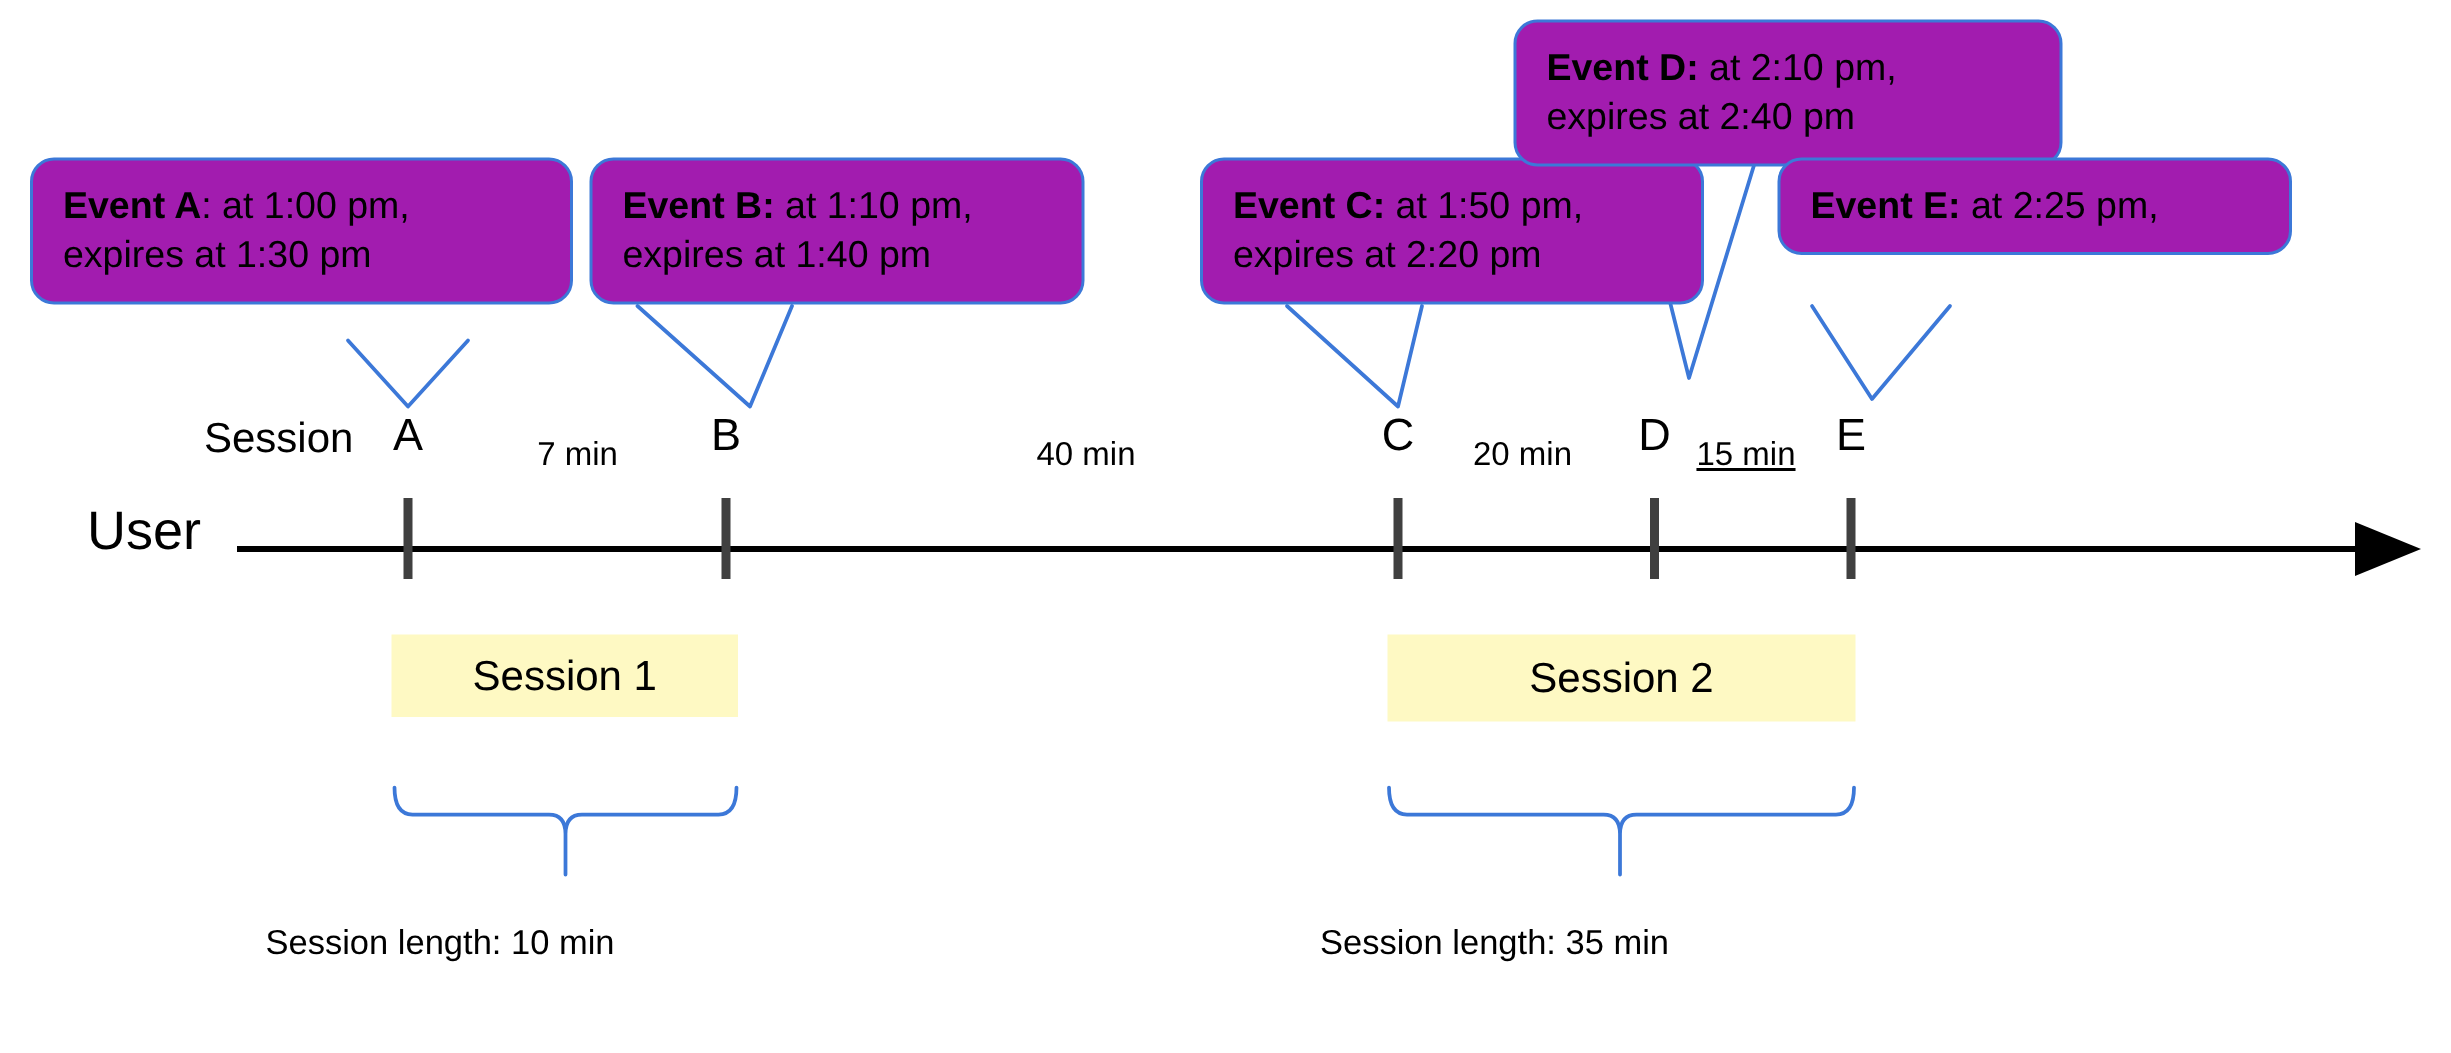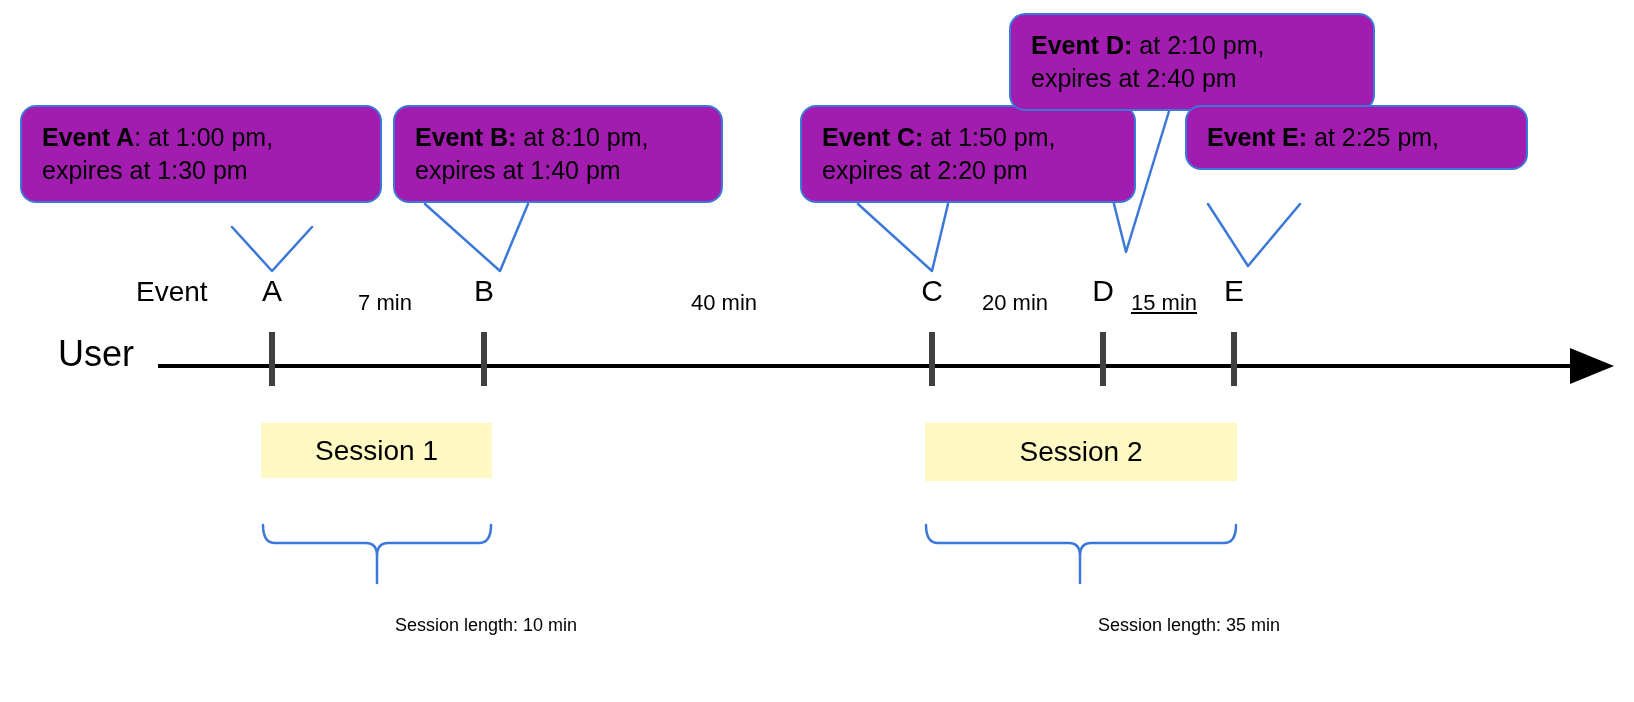--- a/index.html
+++ b/index.html
@@ -74,23 +74,23 @@
     background: #fef9c3;
     color: #000000;
     font-size: 28px;
     display: flex;
     align-items: center;
     justify-content: center;
     z-index: 2;
   }
   .session-length {
     position: absolute;
-    font-size: 18px;
+    font-size: 23px;
     color: #000000;
-    text-align: right;
+    text-align: left;
     z-index: 2;
   }
 </style>
 </head>
 <body>
 
 <div id="canvas">
 
   <svg class="layer" viewBox="0 0 1634 702">
 
@@ -115,41 +115,41 @@
       <path d="M 926 525 Q 926 543 938 543 L 1069 543 Q 1080 543 1080 556 L 1080 583 L 1080 556 Q 1080 543 1091 543 L 1224 543 Q 1236 543 1236 525"></path>
     </g>
   </svg>
 
   <div class="callout" style="left:20px; top:105px; width:362px;">
     <div><b>Event A</b><span>:</span><span> at 1:00 pm,</span></div>
     <div>expires at 1:30 pm</div>
   </div>
 
   <div class="callout" style="left:393px; top:105px; width:330px;">
-    <div><b>Event B</b><b>:</b><span> at 8:10 pm,</span></div>
+    <div><b>Event B</b><b>:</b><span> at 1:10 pm,</span></div>
     <div>expires at 1:40 pm</div>
   </div>
 
   <div class="callout" style="left:800px; top:105px; width:336px;">
     <div><b>Event C</b><b>:</b><span> at 1:50 pm,</span></div>
     <div>expires at 2:20 pm</div>
   </div>
 
   <div class="callout" style="left:1009px; top:13px; width:366px;">
     <div><b>Event D</b><b>:</b><span> at 2:10 pm,</span></div>
     <div>expires at 2:40 pm</div>
   </div>
 
   <div class="callout" style="left:1185px; top:105px; width:343px;">
     <div><b>Event E</b><b>:</b><span> at 2:25 pm,</span></div>
   </div>
 
   <div class="axis-label" style="left:58px; top:333px;">User</div>
 
-  <div class="events-label" style="left:136px; top:276px;">Event</div>
+  <div class="events-label" style="left:136px; top:276px;">Session</div>
 
   <div class="tick" style="left:269px; top:332px; height:54px;"></div>
   <div class="tick" style="left:481px; top:332px; height:54px;"></div>
   <div class="tick" style="left:929px; top:332px; height:54px;"></div>
   <div class="tick" style="left:1100px; top:332px; height:54px;"></div>
   <div class="tick" style="left:1231px; top:332px; height:54px;"></div>
 
   <div class="tick-label" style="left:252px; top:274px; width:40px;">A</div>
   <div class="tick-label" style="left:464px; top:274px; width:40px;">B</div>
   <div class="tick-label" style="left:912px; top:274px; width:40px;">C</div>

